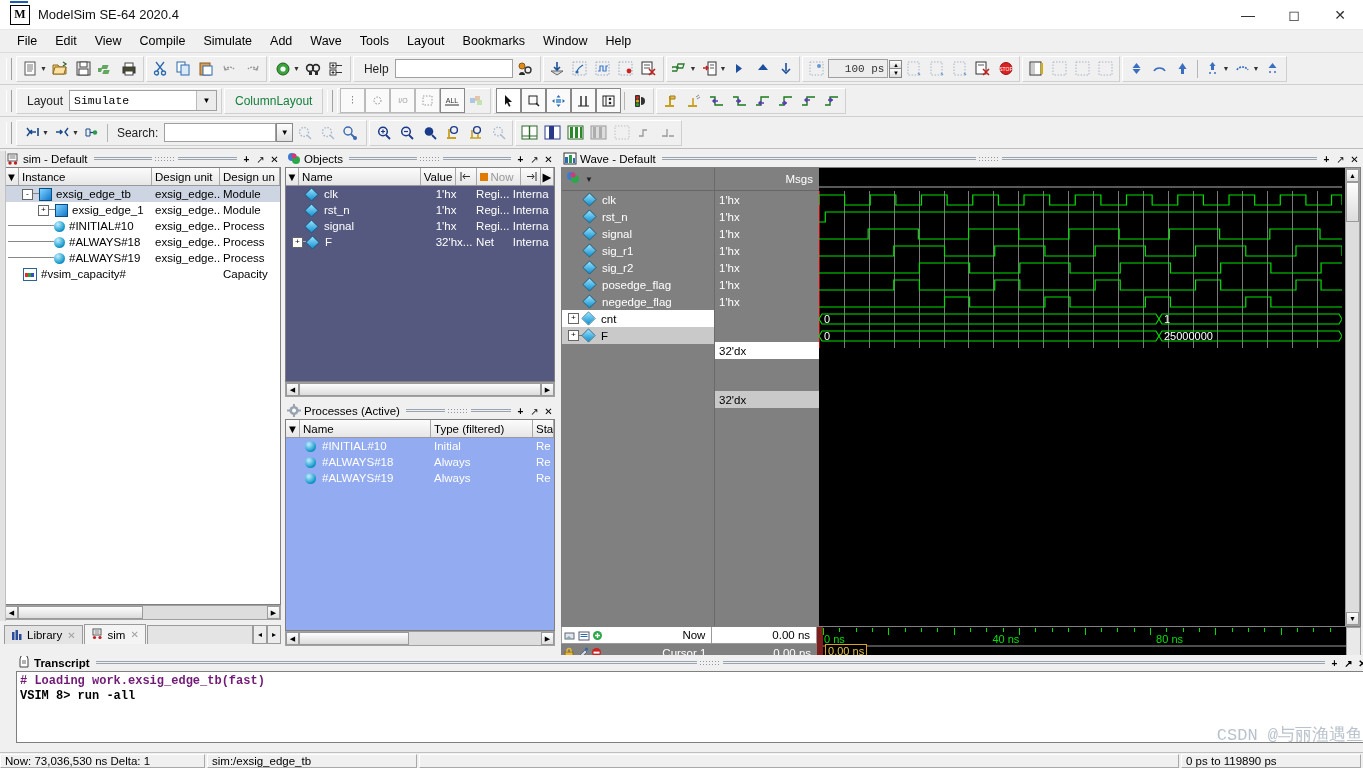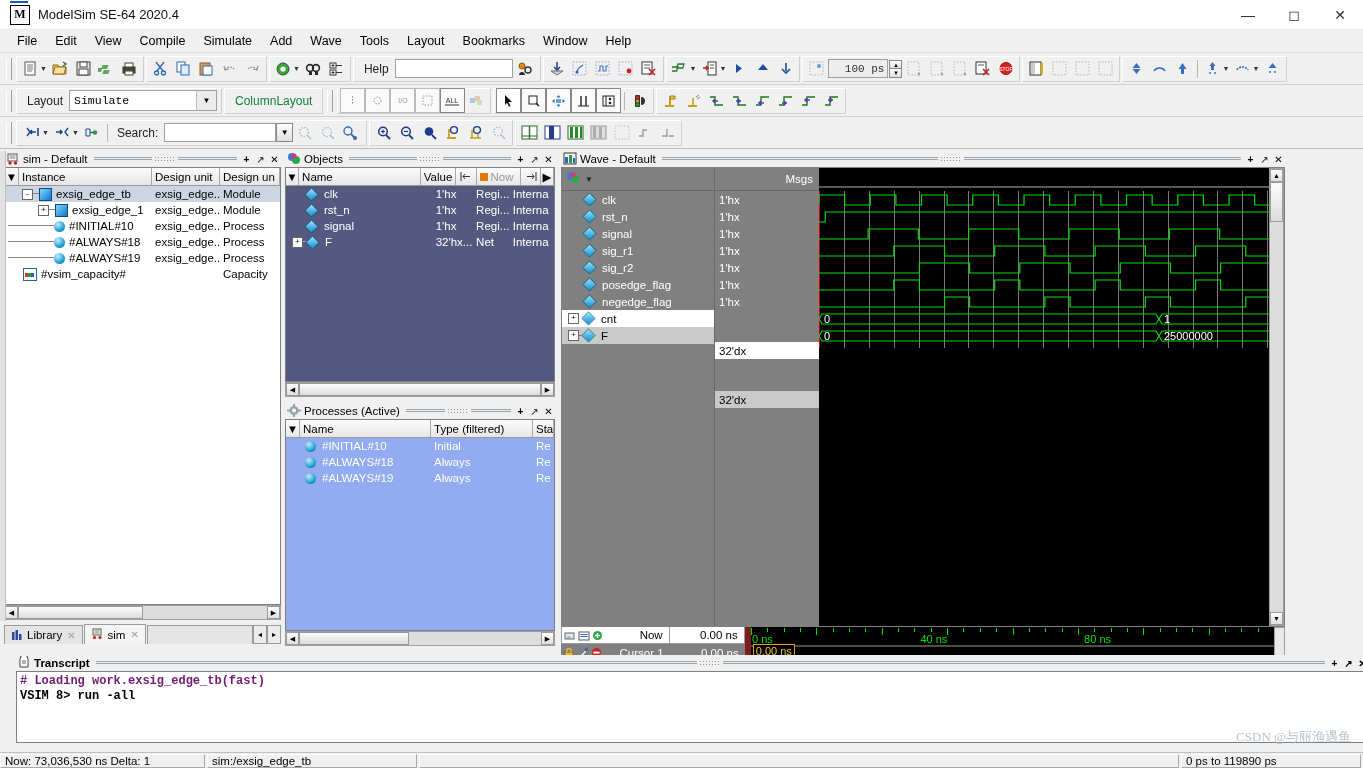--- a/index.html
+++ b/index.html
@@ -103,22 +103,22 @@
   .tline{font-family:"Liberation Mono",monospace;font-size:12px;white-space:pre;padding-left:3px;line-height:15px;}
   .tline.cmd{color:#000;}
   .tline.msg{color:#701a75;}
 
   
   .statusbar{position:absolute;left:0;bottom:0;width:1363px;height:16px;background:#f0f0f0;display:flex;align-items:center;
     border-top:1px solid #c0c0c0;font-size:11.5px;box-sizing:border-box;}
   .stcell{border:1px solid #a8a8a8;border-top-color:#fff;border-left-color:#fff;height:14px;display:flex;align-items:center;
     padding:0 4px;box-sizing:border-box;margin-right:2px;overflow:hidden;white-space:nowrap;}
 
-  .watermark{position:absolute;right:12px;bottom:22px;font-size:13px;color:#b9c2cc;white-space:nowrap;
-    font-family:Liberation Serif, serif;}
+  .watermark{position:absolute;right:0;bottom:22px;font-size:17px;color:#b9c2cc;white-space:nowrap;
+    font-family:Liberation Mono, monospace;}
 </style>
 </head>
 <body>
 
 <div id="app">
 
   <div class="titlebar">
     <div class="title-ico">M</div>
     <div class="title-text">ModelSim SE-64 2020.4</div>
     <div class="win-btns">
@@ -1042,21 +1042,21 @@
     </div>
 
     <div class="sbar-h" style="width:270px;">
       <div class="sb-arrow">◀</div>
       <div class="sb-thumb" style="width:110px;height:13px;"></div>
       <div class="sb-track" style="height:13px;"></div>
       <div class="sb-arrow">▶</div>
     </div>
   </div>
 
-  <div class="panel" style="left:561px;top:151px;width:724px;height:497px;">
+  <div class="panel" style="left:561px;top:151px;width:800px;height:497px;">
     <div class="panel-title">
       <span style="display:inline-block;margin-right:3px;">
         <svg width="14" height="13">
             <rect x="1" y="1" width="12" height="11" fill="#fff" stroke="#333"></rect>
             <rect x="2" y="5" width="3" height="6" fill="#2a6ab0"></rect>
             <rect x="6" y="3" width="3" height="8" fill="#2a9a4a"></rect>
             <rect x="10" y="6" width="2" height="5" fill="#2a6ab0"></rect>
           </svg>
       </span>
       <span class="ptxt">Wave - Default</span>

